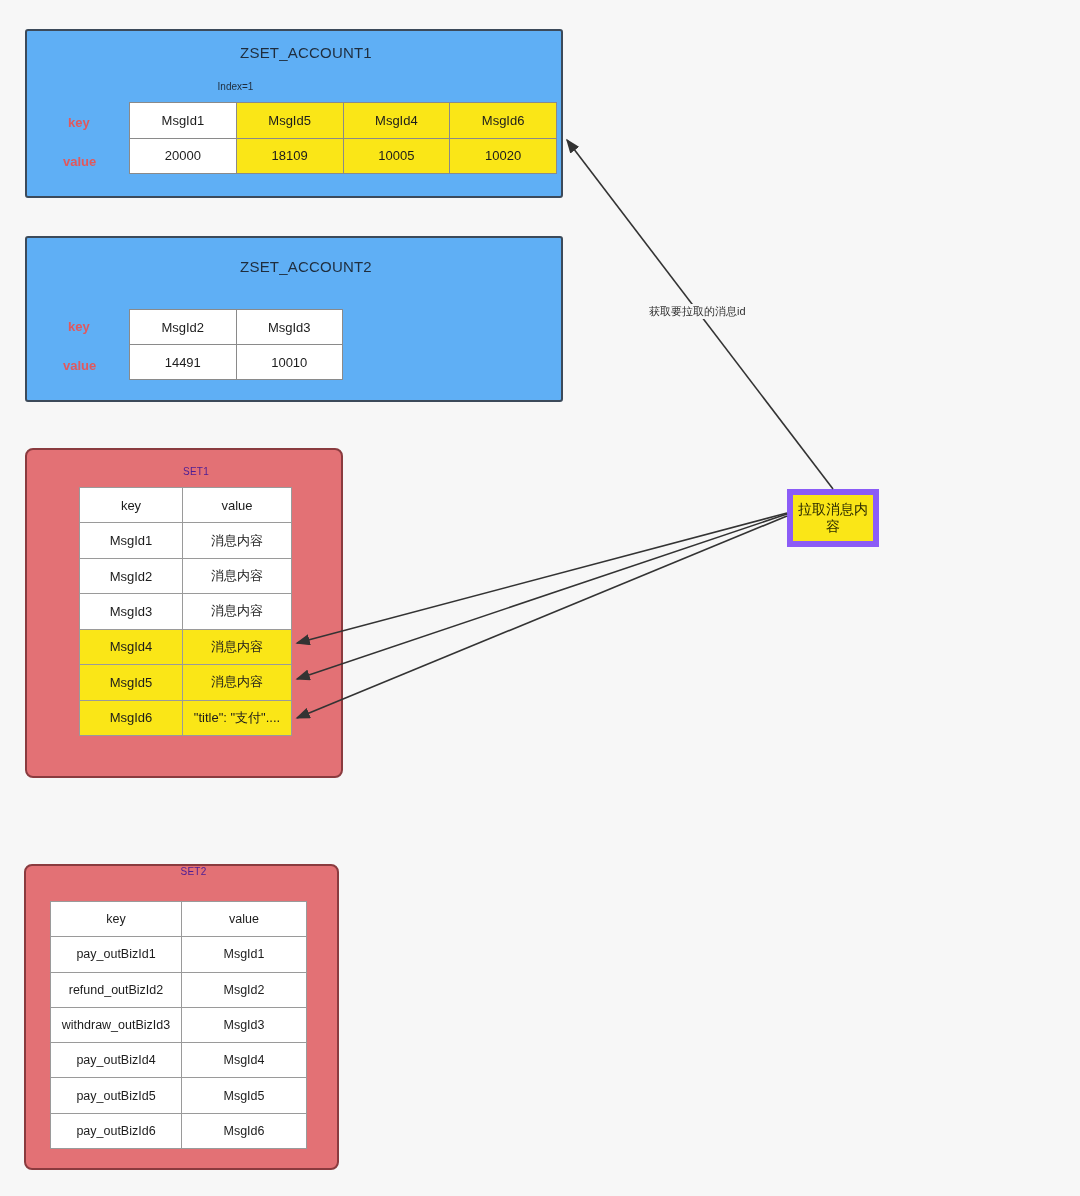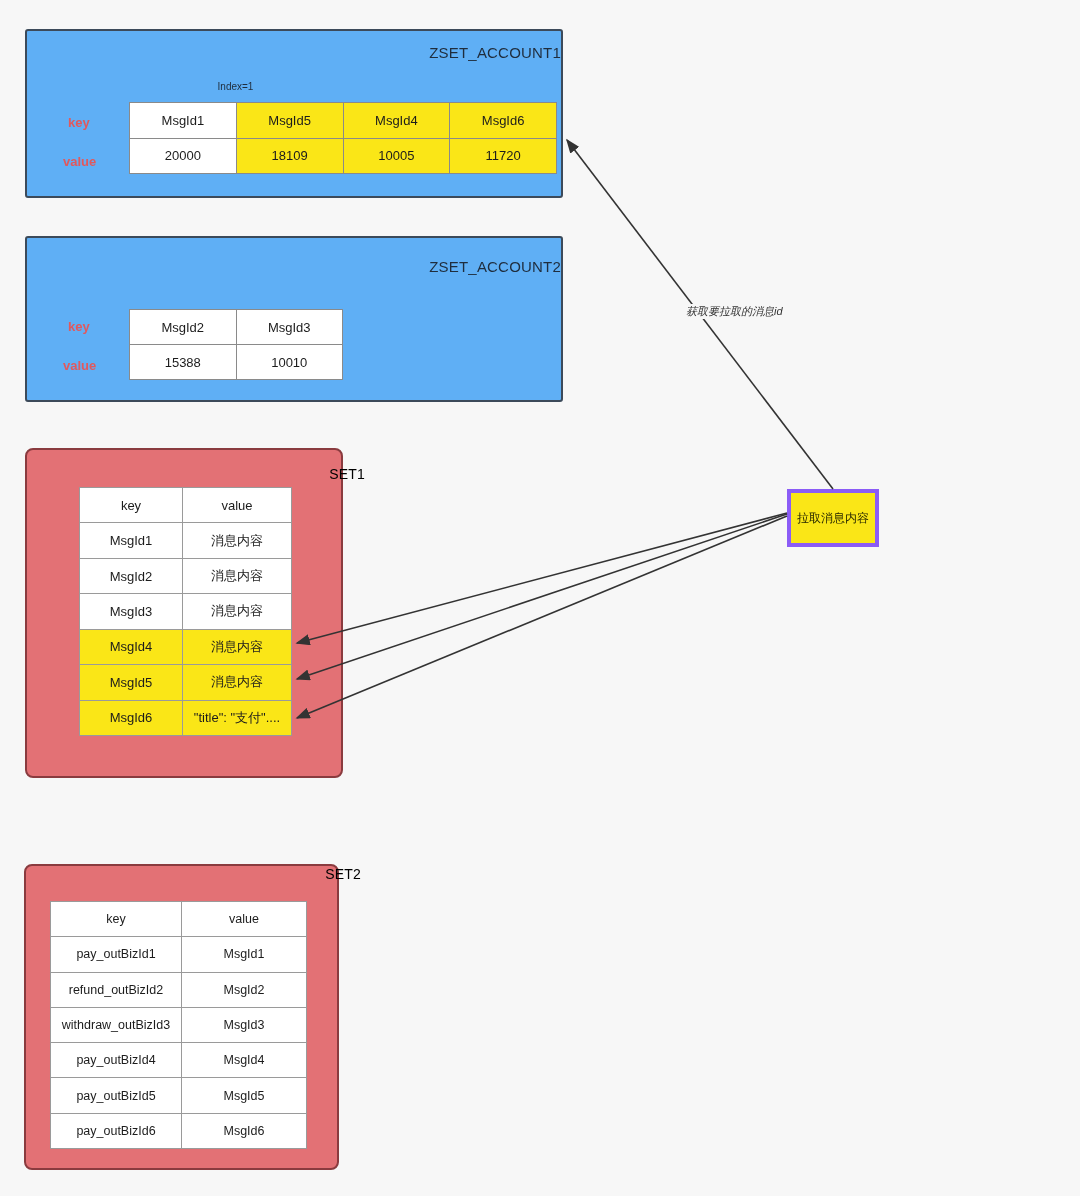--- a/index.html
+++ b/index.html
@@ -35,29 +35,29 @@
   .box-red {
     background: #E37175;
     border: 2px solid #8a3b3f;
     border-radius: 8px;
   }
 
   .box-title {
     position: absolute;
     left: 0;
     width: 100%;
-    text-align: right;
+    text-align: center;
     font-size: 15px;
     color: #1f2d3d;
     letter-spacing: .2px;
+    padding-left: 12px;
   }
   .box-title.red-title {
-    color: #000000;
-    font-size: 14px;
-    margin-left: 24px;
+    color: #4c1d95;
+    font-size: 10px;
   }
 
   
   .side-label {
     position: absolute;
     font-size: 13px;
     font-weight: bold;
     color: #E0595E;
     text-align: left;
   }
@@ -108,25 +108,25 @@
     overflow: hidden;
   }
   .vcell.hl { background: #FAE617; }
   .vcell.tight { font-size: 12.5px; }
 
   
   .node-yellow {
     position: absolute;
     box-sizing: border-box;
     background: #FAE617;
-    border: 4px solid #8b5cf6;
+    border: 6px solid #8b5cf6;
     display: flex;
     align-items: center;
     justify-content: center;
-    font-size: 12px;
+    font-size: 14px;
     color: #2b2b00;
     text-align: center;
     line-height: 1.2;
   }
 
   
   .edge-label {
     position: absolute;
     font-size: 11px;
     color: #333;
@@ -159,35 +159,35 @@
 
   <div class="zgrid" id="zset1-grid" style="left:129px; top:102px; width:428px; height:72px;
               grid-template-columns: repeat(4, 1fr); grid-template-rows: 1fr 1fr;">
       <div class="zcell">MsgId1</div>
       <div class="zcell hl">MsgId5</div>
       <div class="zcell hl">MsgId4</div>
       <div class="zcell hl">MsgId6</div>
       <div class="zcell">20000</div>
       <div class="zcell hl">18109</div>
       <div class="zcell hl">10005</div>
-      <div class="zcell hl">11720</div>
+      <div class="zcell hl">10020</div>
     </div>
 
   <div class="box box-blue" style="left:25px; top:236px; width:538px; height:166px;">
     <div class="box-title" style="top:20px;">ZSET_ACCOUNT2</div>
   </div>
 
   <div class="side-label" style="left:68px; top:319px;">key</div>
   <div class="side-label" style="left:63px; top:358px;">value</div>
 
   <div class="zgrid" id="zset2-grid" style="left:129px; top:309px; width:214px; height:71px;
               grid-template-columns: repeat(2, 1fr); grid-template-rows: 1fr 1fr;">
       <div class="zcell">MsgId2</div>
       <div class="zcell">MsgId3</div>
-      <div class="zcell">15388</div>
+      <div class="zcell">14491</div>
       <div class="zcell">10010</div>
     </div>
 
   <div class="box box-red" style="left:25px; top:448px; width:318px; height:330px;">
     <div class="box-title red-title" style="top:16px;">SET1</div>
   </div>
 
   <div class="vtable" id="set1-table" style="left:79px; top:487px; width:213px; height:249px;
               grid-template-columns: 102px 1fr; grid-template-rows: repeat(7, 1fr);">
       <div class="vcell">key</div>
@@ -241,15 +241,15 @@
 
     <line x1="833" y1="489" x2="567" y2="140" stroke="#333333" stroke-width="1.6" marker-end="url(#arrowhead)"></line>
 
     <line x1="787" y1="513" x2="297" y2="643" stroke="#333333" stroke-width="1.6" marker-end="url(#arrowhead)"></line>
 
     <line x1="787" y1="514" x2="297" y2="679" stroke="#333333" stroke-width="1.6" marker-end="url(#arrowhead)"></line>
 
     <line x1="787" y1="516" x2="297" y2="718" stroke="#333333" stroke-width="1.6" marker-end="url(#arrowhead)"></line>
   </svg>
 
-  <div class="edge-label" style="left:684px; top:304px;font-style:italic;">获取要拉取的消息id</div>
+  <div class="edge-label" style="left:647px; top:304px;">获取要拉取的消息id</div>
 
 </div>
 
 </body></html>

